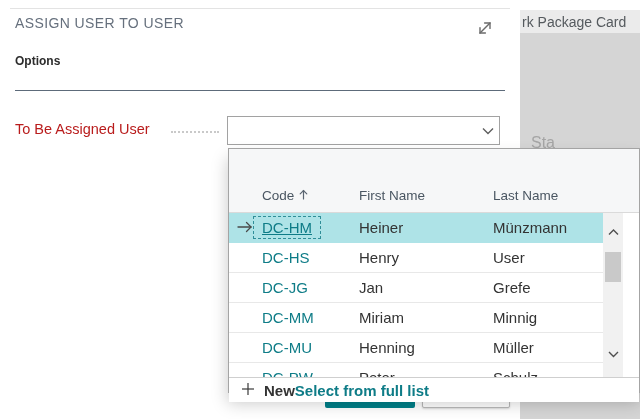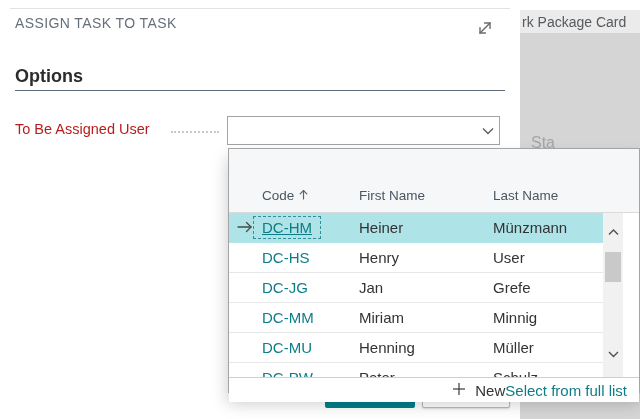--- a/index.html
+++ b/index.html
@@ -14,21 +14,21 @@
     display:flex;align-items:center;}
   .bg-title{font-size:14px;color:#555a5e;padding-left:2px;white-space:nowrap;overflow:hidden;}
   .bg-body{position:absolute;left:0;top:33px;width:120px;height:386px;background:#d5d5d5;}
   .bg-frag{position:absolute;left:11px;top:101px;font-size:16px;color:#a5a5a5;}
   
   .dialog{position:absolute;left:0;top:0;width:520px;height:419px;background:#fff;z-index:1;}
   .dialog-topline{position:absolute;left:10px;top:8px;width:500px;height:1px;background:#e3e3e3;}
   .dialog-title{position:absolute;left:15px;top:15px;font-size:14px;color:#66707d;letter-spacing:.4px;}
   .expand-btn{position:absolute;left:472px;top:17px;width:26px;height:26px;cursor:pointer;
     display:flex;align-items:center;justify-content:center;}
-  .section-title{position:absolute;left:15px;top:54px;font-size:18px;font-weight:700;color:#2c2c2c;margin-top:12px;}
+  .section-title{position:absolute;left:15px;top:54px;font-size:12px;font-weight:700;color:#2c2c2c;}
   .section-rule{position:absolute;left:15px;top:90px;width:490px;height:1px;background:#5d6b7a;}
   .field-label{position:absolute;left:15px;top:121px;font-size:14.5px;color:#b91c1c;}
   .field-dots{position:absolute;left:171px;top:128px;width:48px;height:3px;
     border-bottom:2px dotted #c9c9c9;}
   .combobox{position:absolute;left:227px;top:116px;width:273px;height:29px;box-sizing:border-box;
     border:1px solid #a2a2a2;background:#fff;display:flex;align-items:center;}
   .combobox input{flex:1;border:none;outline:none;height:100%;padding:0 6px;font-size:14px;
     font-family:"Liberation Sans",sans-serif;background:transparent;min-width:0;}
   .combo-chevron{width:22px;display:flex;justify-content:center;cursor:pointer;}
   .btn-ok{position:absolute;left:325px;top:387px;width:90px;height:21px;
@@ -56,39 +56,39 @@
     padding:2px 8px;margin-left:-9px;}
   
   .scrollbar{position:absolute;right:16px;top:0;width:20px;height:164px;background:#f1f1f1;}
   .sb-btn{position:absolute;left:0;width:20px;height:26px;display:flex;align-items:center;
     justify-content:center;cursor:pointer;}
   .sb-up{top:6px;}
   .sb-down{top:128px;}
   .sb-thumb{position:absolute;left:2px;top:39px;width:16px;height:30px;background:#c9c9c9;cursor:grab;}
   
   .panel-footer{height:24px;border-top:1px solid #cfcfcf;background:#fff;display:flex;
-    align-items:center;justify-content:flex-end;padding:0 12px;}
+    align-items:center;justify-content:flex-start;padding:0 12px;font-weight:bold;}
   .new-btn{display:flex;align-items:center;gap:9px;font-size:15px;color:#333;cursor:pointer;}
   .full-list-link{font-size:15px;color:var(--accent_teal,#0e7c87);cursor:pointer;text-decoration:none;}
 </style>
 </head>
 <body>
 
 <div class="bg-page">
   <div class="bg-titlebar">
     <span class="bg-title">rk Package Card</span>
   </div>
   <div class="bg-body">
     <span class="bg-frag">Sta</span>
   </div>
 </div>
 
 <div class="dialog">
   <div class="dialog-topline"></div>
-  <div class="dialog-title">ASSIGN TASK TO TASK</div>
+  <div class="dialog-title">ASSIGN USER TO USER</div>
 
   <div class="expand-btn">
     <span>
       <svg width="22" height="22" viewBox="0 0 22 22">
         <g stroke="#6b6b6b" stroke-width="1.4" fill="none" stroke-linecap="round">
           <line x1="6" y1="16" x2="16" y2="6"></line>
           <polyline points="10.6,6 16,6 16,11.4"></polyline>
           <polyline points="11.4,16 6,16 6,10.6"></polyline>
         </g>
       </svg>

